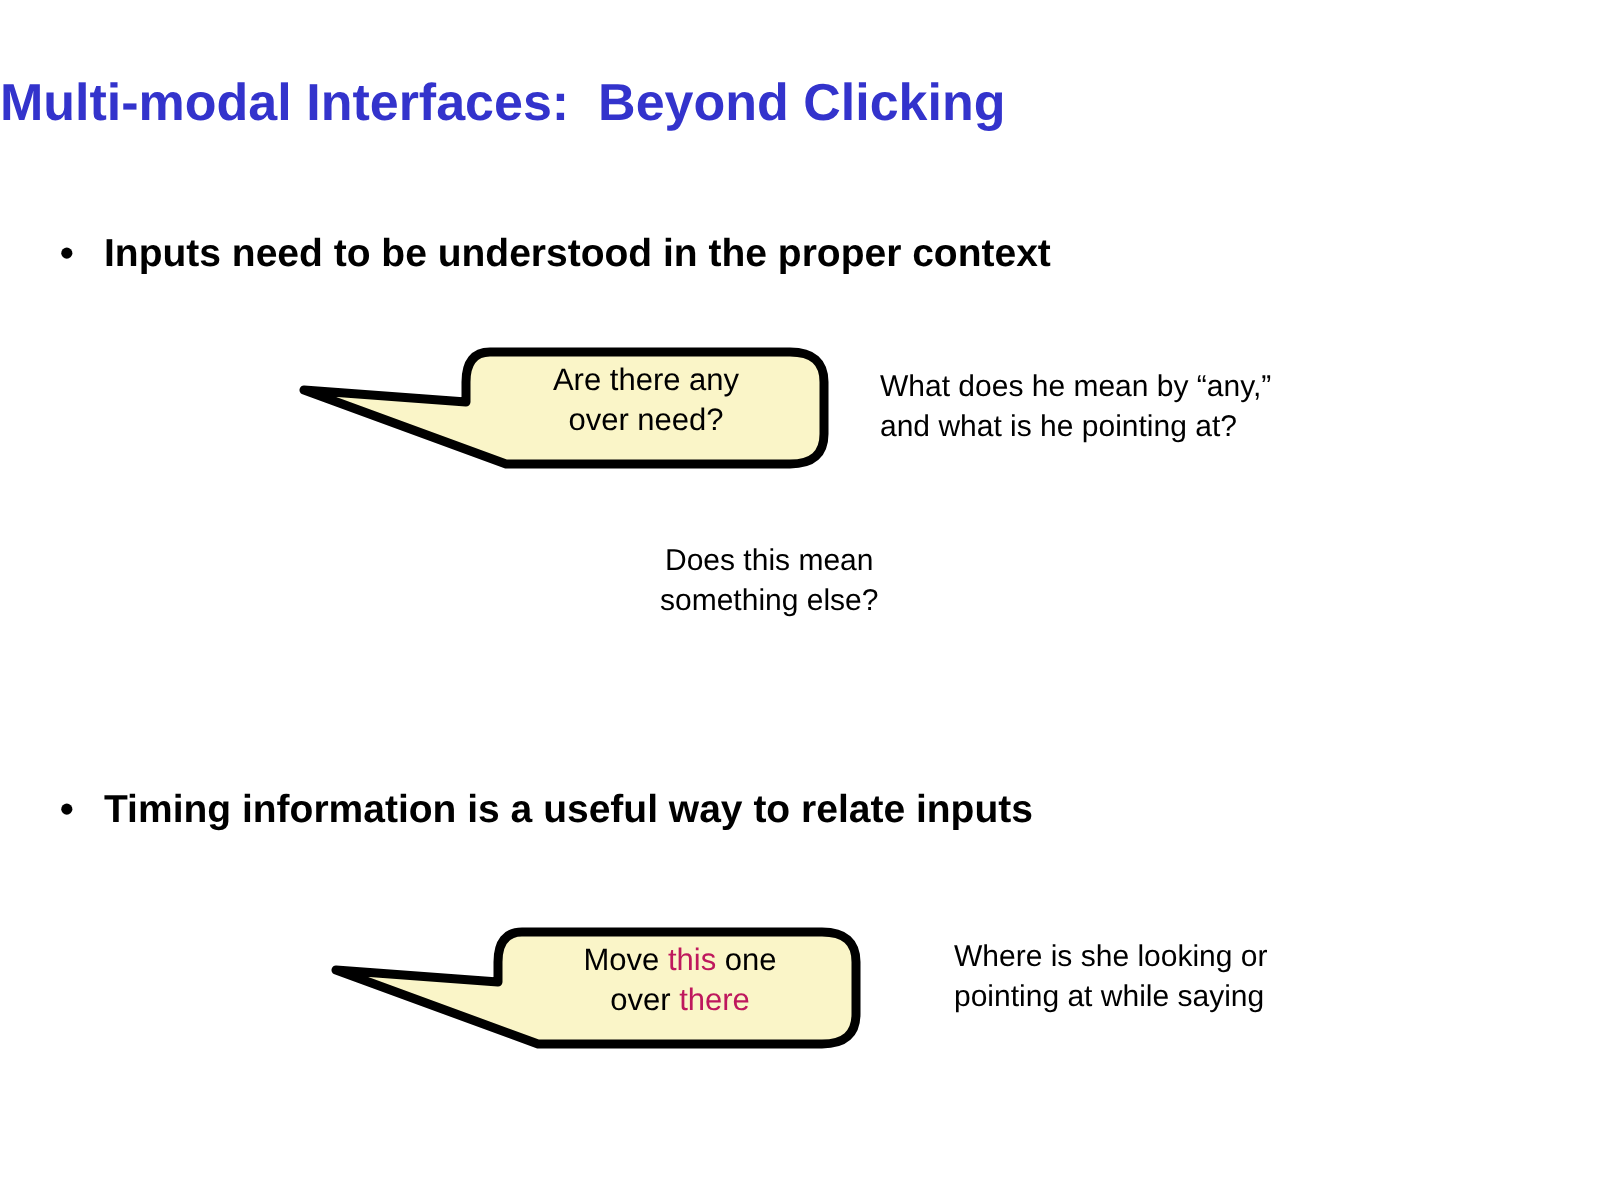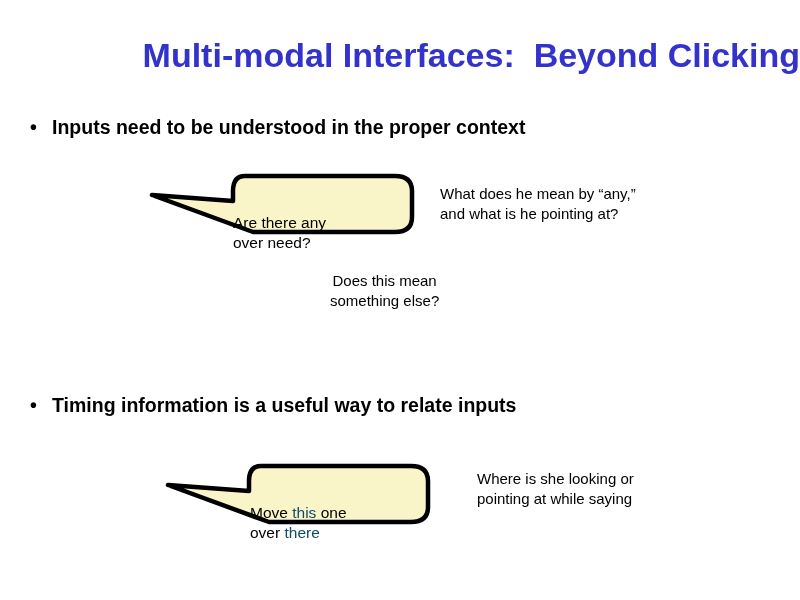--- a/index.html
+++ b/index.html
@@ -21,22 +21,22 @@
     width: 800px;
     height: 600px;
   }
 
   
   .slide-title {
     position: absolute;
     left: 0;
     top: 36px;
     width: 800px;
-    text-align: right;
-    font-size: 34px;
+    text-align: left;
+    font-size: 26px;
     font-weight: bold;
     color: #3333cc;
     letter-spacing: 0px;
     white-space: pre;
   }
 
   
   .bullet {
     position: absolute;
     font-size: 19.5px;
@@ -58,28 +58,27 @@
     position: absolute;
   }
   .bubble-svg {
     position: absolute;
     left: 0;
     top: 0;
     overflow: visible;
   }
   .bubble-text {
     position: absolute;
-    text-align: left;
+    text-align: center;
     font-size: 15.5px;
     line-height: 20px;
     color: #000000;
     white-space: nowrap;
-    margin-top: 32px;
   }
-  .hl { color: #0c4a6e; }
+  .hl { color: #be185d; }
 
   
   .bubble-1 { left: 150px; top: 168px; width: 270px; height: 72px; }
   .bubble-1 .bubble-text { left: 83px; top: 13px; width: 180px; }
 
   
   .bubble-2 { left: 166px; top: 458px; width: 270px; height: 72px; }
   .bubble-2 .bubble-text { left: 84px; top: 13px; width: 180px; }
 
   

